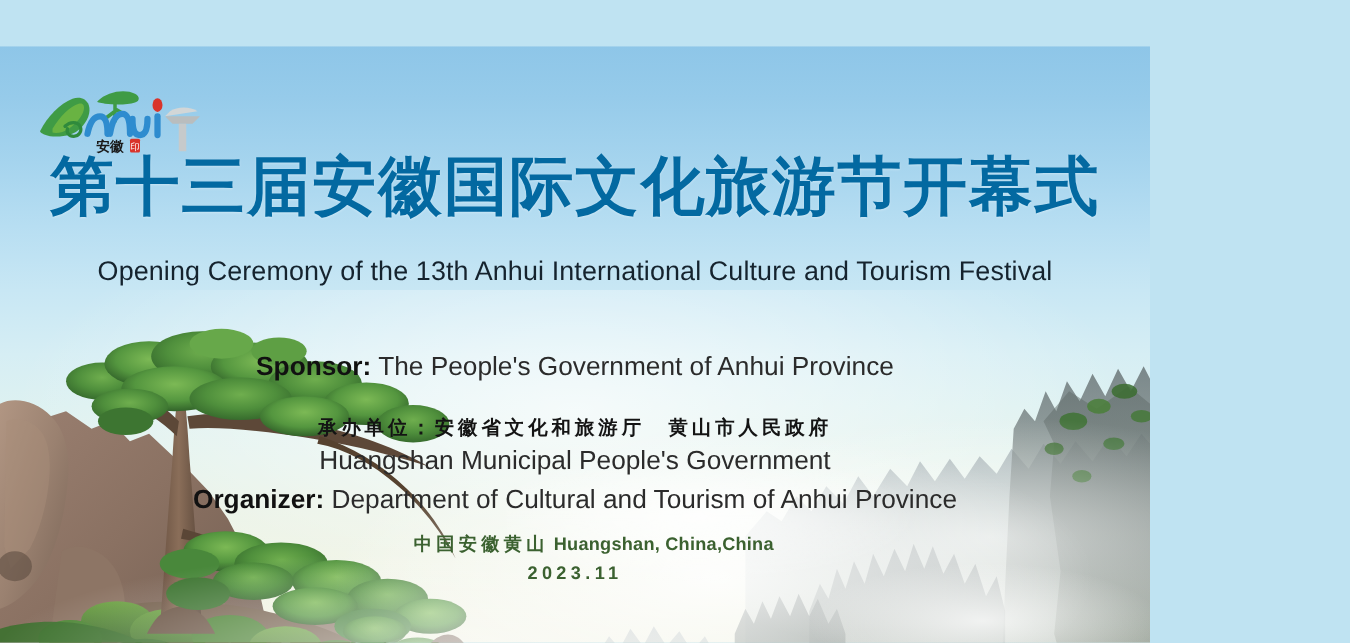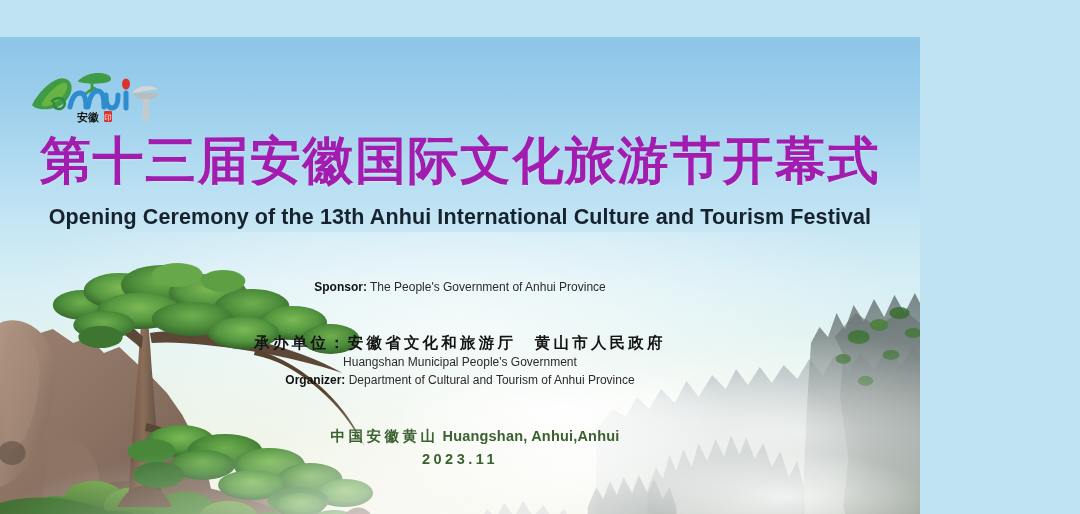--- a/index.html
+++ b/index.html
@@ -59,39 +59,39 @@
   .logo {
     position:absolute; left:26px; top:26px; width:150px; height:62px;
   }
   .logo svg { width:100%; height:100%; display:block; }
 
   
   .content {
     position:absolute; inset:0; text-align:center;
   }
   .title-cn {
-    position:absolute; top:97px; left:0; right:0;
-    font-size:51px; font-weight:700; color:#a21caf;
+    position:absolute; top:85px; left:0; right:0;
+    font-size:51px; font-weight:700; color:#0369a1;
     letter-spacing:1.5px; line-height:1.06;
     font-family:"Liberation Sans","DejaVu Sans",sans-serif;
     text-shadow:0 1px 2px rgba(255,255,255,.35);
   }
   .title-en {
     position:absolute; top:168px; left:0; right:0;
-    font-size:21.5px; font-weight:700; color:#15232e;
+    font-size:21.5px; font-weight:400; color:#15232e;
     letter-spacing:.1px;
   }
 
   .block { position:absolute; left:0; right:0; }
   .cn-line {
     font-size:15.5px; font-weight:700; color:#141414;
     letter-spacing:3.2px; line-height:1.5;
   }
   .en-line {
-    font-size:12px; color:#2b2b2b; line-height:1.45; font-weight:400;
+    font-size:21px; color:#2b2b2b; line-height:1.45; font-weight:400;
   }
   .en-line b { font-weight:700; color:#111; }
 
   .sponsor  { top:242px; }
   .organizer{ top:294px;text-align:center; }
 
   .place { position:absolute; top:388px; left:0; right:0; }
   .place-line {
     font-size:14.5px; font-weight:700; color:#3b6130; line-height:1.62;
   }
@@ -332,19 +332,19 @@
       <div class="en-line">Huangshan Municipal People's Government</div>
       <div class="en-line">
         <b>Organizer:</b>
         <span>Department of Cultural and Tourism of Anhui Province</span>
       </div>
     </div>
 
     <div class="place">
       <div class="place-line">
         <span class="place-cn">中国安徽黄山</span>
-        <span class="place-en">Huangshan, Anhui,Anhui</span>
+        <span class="place-en">Huangshan, China,China</span>
       </div>
       <div class="place-line place-date">2023.11</div>
     </div>
 
   </div>
 </div>
 
 </body></html>

